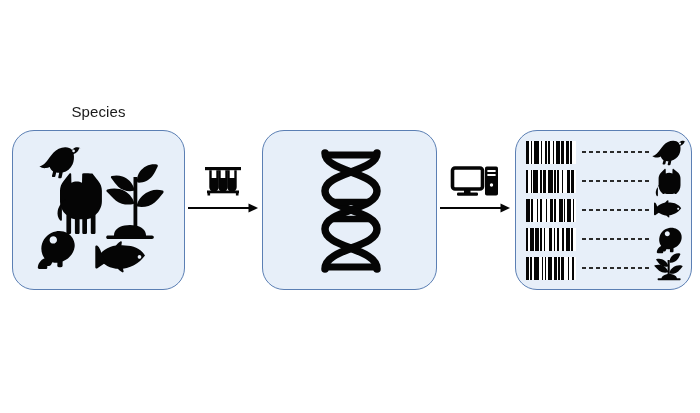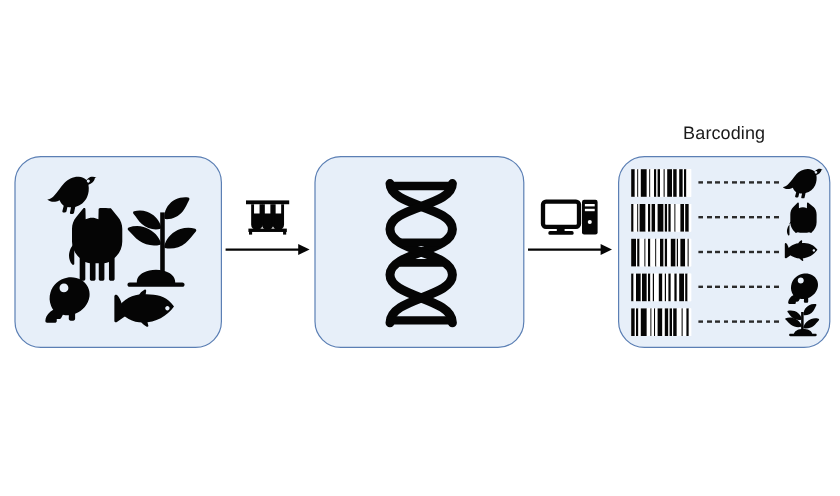--- a/index.html
+++ b/index.html
@@ -101,20 +101,21 @@
     width: 34px;
     height: 26px;
   }
   svg { display: block; overflow: visible; }
 </style>
 </head>
 <body>
 
 <div id="stage">
 
+  <div class="panel-label" style="left:12px; top:103px; width:173px;">Species</div>
 
   <div class="panel" style="left:12px; top:130px; width:173px; height:160px;">
 
     <div class="sp-icon" style="left:26px; top:14px; width:42px; height:34px;">
       <svg viewBox="0 0 42 34" width="42" height="34">
         <path fill="#050505" d="M41.5 3.2c-1.6-1.1-3.6-1.3-5.3-0.6c-1.2 0.5-2.2 1.4-3.1 2.4
           c-1.6-1.6-3.9-2.6-6.5-2.7C22 2.1 17.6 4.4 14.6 7.6C11.3 11.1 9 15.4 5.7 18.5
           C4.2 19.9 2.3 21 0.4 21.3c1.8 1.6 4.3 2.1 6.6 1.8c1.3-0.2 2.5-0.6 3.7-1.2
           c0.6 1.8 1.8 3.4 3.4 4.5l-1.1 4.4c-0.2 0.7 0.3 1.3 1 1.3h1.2c0.6 0 1.1-0.4 1.2-1
           l0.8-3.6c1 0.2 2 0.3 3 0.3l-0.9 4.2c-0.2 0.7 0.3 1.3 1 1.3h1.2c0.6 0 1.1-0.4 1.2-1
@@ -268,21 +269,20 @@
       </svg>
     </div>
     <div class="arrow">
       <svg width="70" height="14" viewBox="0 0 70 14">
         <line x1="0" y1="7" x2="62" y2="7" stroke="#050505" stroke-width="1.8"></line>
         <path d="M70 7l-9.5-4.6v9.2z" fill="#050505"></path>
       </svg>
     </div>
   </div>
 
-  <div class="panel-label" style="left:515px; top:103px; width:177px;">Barcoding</div>
 
   <div class="panel" style="left:515px; top:130px; width:177px; height:160px;">
 
     <div class="bc-row" style="top:8px;">
       <div class="bc-code">
           <i style="flex: 3 0 0px;"></i>
           <i class="bc-gap" style="flex: 2 0 0px;"></i>
           <i style="flex: 1 0 0px;"></i>
           <i class="bc-gap" style="flex: 2 0 0px;"></i>
           <i style="flex: 4 0 0px;"></i>

